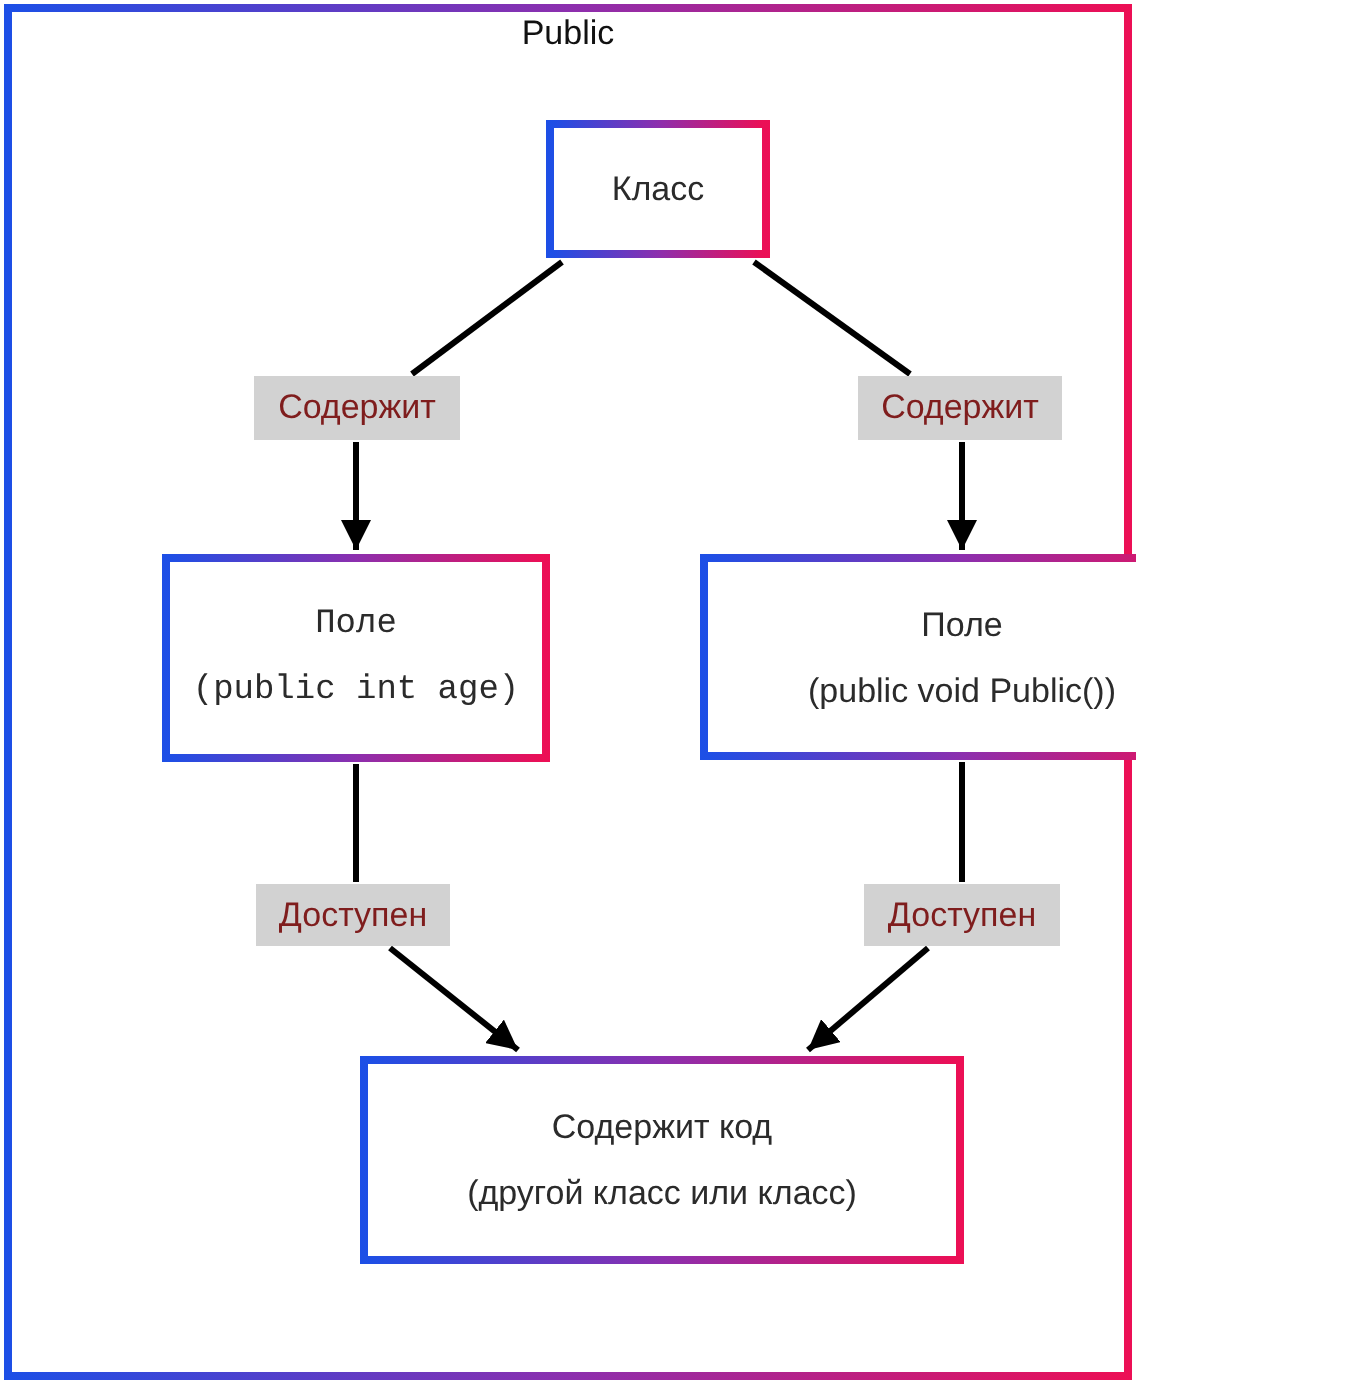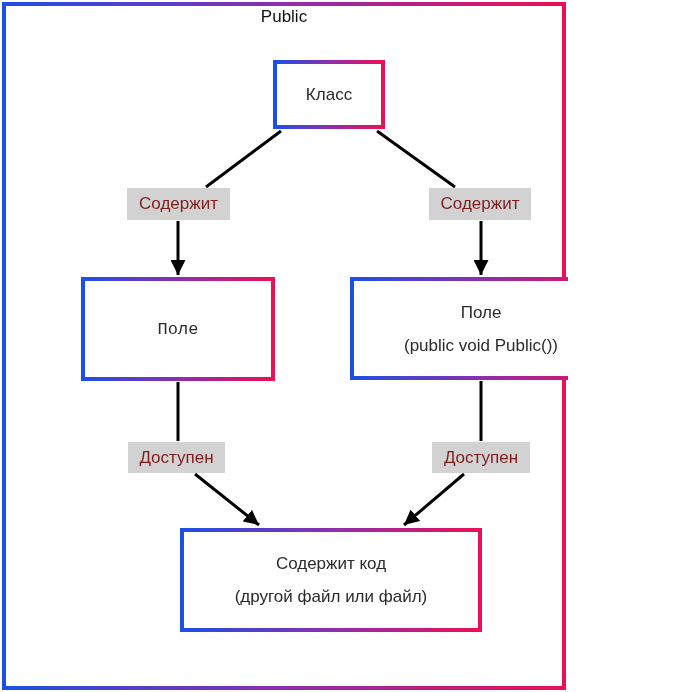--- a/index.html
+++ b/index.html
@@ -104,30 +104,31 @@
     <line x1="195" y1="474" x2="259" y2="525" marker-end="url(#arrow)"></line>
     <line x1="464" y1="474" x2="404" y2="525" marker-end="url(#arrow)"></line>
   </svg>
 
   <div class="node node-class">
     <div>Класс</div>
   </div>
 
   <div class="node node-field">
     <div>Поле</div>
+    <div>(public int age)</div>
   </div>
 
   <div class="node node-method">
     <div>Поле</div>
     <div>(public void Public())</div>
   </div>
 
   <div class="node node-external">
     <div>Содержит код</div>
-    <div>(другой файл или файл)</div>
+    <div>(другой класс или класс)</div>
   </div>
 
   <div class="edge-label lbl-contains-left">Содержит</div>
   <div class="edge-label lbl-contains-right">Содержит</div>
   <div class="edge-label lbl-access-left">Доступен</div>
   <div class="edge-label lbl-access-right">Доступен</div>
 
 </div>
 
 </body></html>

